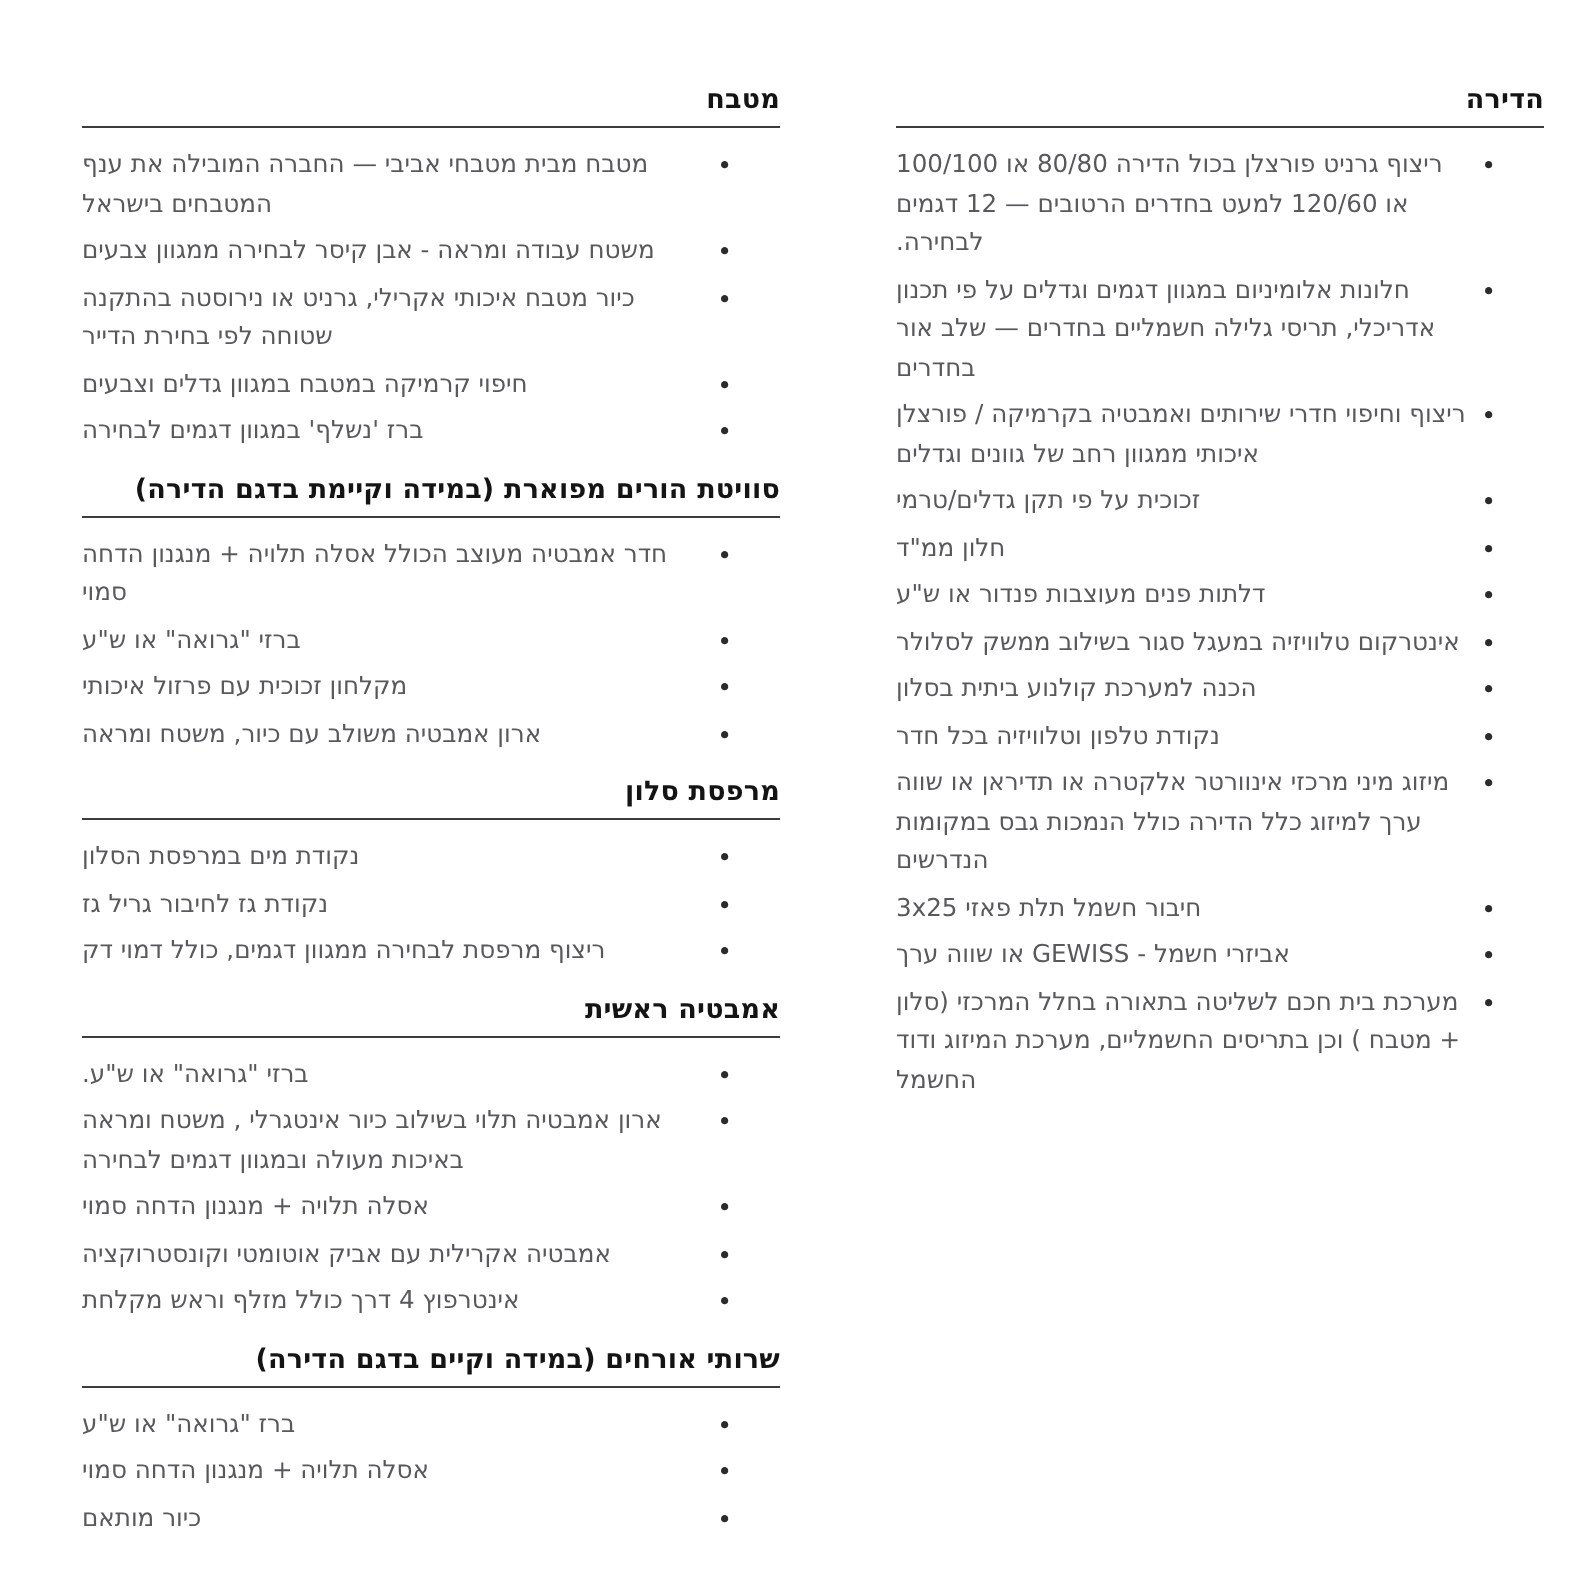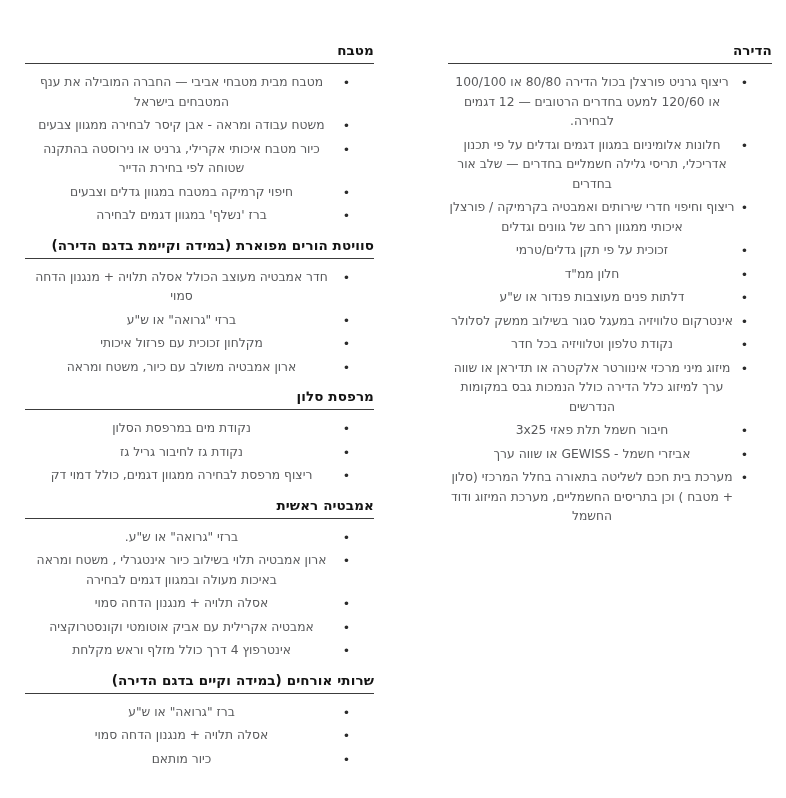--- a/index.html
+++ b/index.html
@@ -22,21 +22,21 @@
   }
   .col {
     position: absolute;
     top: 42px;
   }
   .col-right {
     right: 14px;
     width: 324px;
   }
   .col-left {
-    right: 412px;
+    right: 396px;
     width: 349px;
   }
   .spec-section {
     margin-bottom: 11px;
   }
   .sec-title {
     margin: 0;
     font-size: 13.5px;
     font-weight: bold;
     color: #141414;
@@ -55,21 +55,21 @@
     margin: 0;
     padding: 0 24px 0 0;
   }
   .sec-list li {
     position: relative;
     padding-right: 12px;
     margin-bottom: 4px;
     font-size: 12.3px;
     line-height: 19.5px;
     color: #58595b;
-    text-align: center;
+    text-align: left;
   }
   .sec-list li::before {
     content: "\2022";
     position: absolute;
     right: 0;
     top: 0;
     color: #2b2b2b;
     font-size: 12.5px;
   }
 </style>
@@ -82,20 +82,21 @@
         <h2 class="sec-title">הדירה</h2>
         <div class="sec-rule"></div>
         <ul class="sec-list">
           <li>ריצוף גרניט פורצלן בכול הדירה 80/80 או 100/100 או 120/60 למעט בחדרים הרטובים — 12 דגמים לבחירה.</li>
           <li>חלונות אלומיניום במגוון דגמים וגדלים על פי תכנון אדריכלי, תריסי גלילה חשמליים בחדרים — שלב אור בחדרים</li>
           <li>ריצוף וחיפוי חדרי שירותים ואמבטיה בקרמיקה / פורצלן איכותי ממגוון רחב של גוונים וגדלים</li>
           <li>זכוכית על פי תקן גדלים/טרמי</li>
           <li>חלון ממ"ד</li>
           <li>דלתות פנים מעוצבות פנדור או ש"ע</li>
           <li>אינטרקום טלוויזיה במעגל סגור בשילוב ממשק לסלולר</li>
+          <li>הכנה למערכת קולנוע ביתית בסלון</li>
           <li>נקודת טלפון וטלוויזיה בכל חדר</li>
           <li>מיזוג מיני מרכזי אינוורטר אלקטרה או תדיראן או שווה ערך למיזוג כלל הדירה כולל הנמכות גבס במקומות הנדרשים</li>
           <li>חיבור חשמל תלת פאזי 3x25</li>
           <li>אביזרי חשמל - GEWISS או שווה ערך</li>
           <li>מערכת בית חכם לשליטה בתאורה בחלל המרכזי (סלון + מטבח ) וכן בתריסים החשמליים, מערכת המיזוג ודוד החשמל</li>
         </ul>
       </section>
     </div>
   <div class="col col-left">
       <section class="spec-section">

